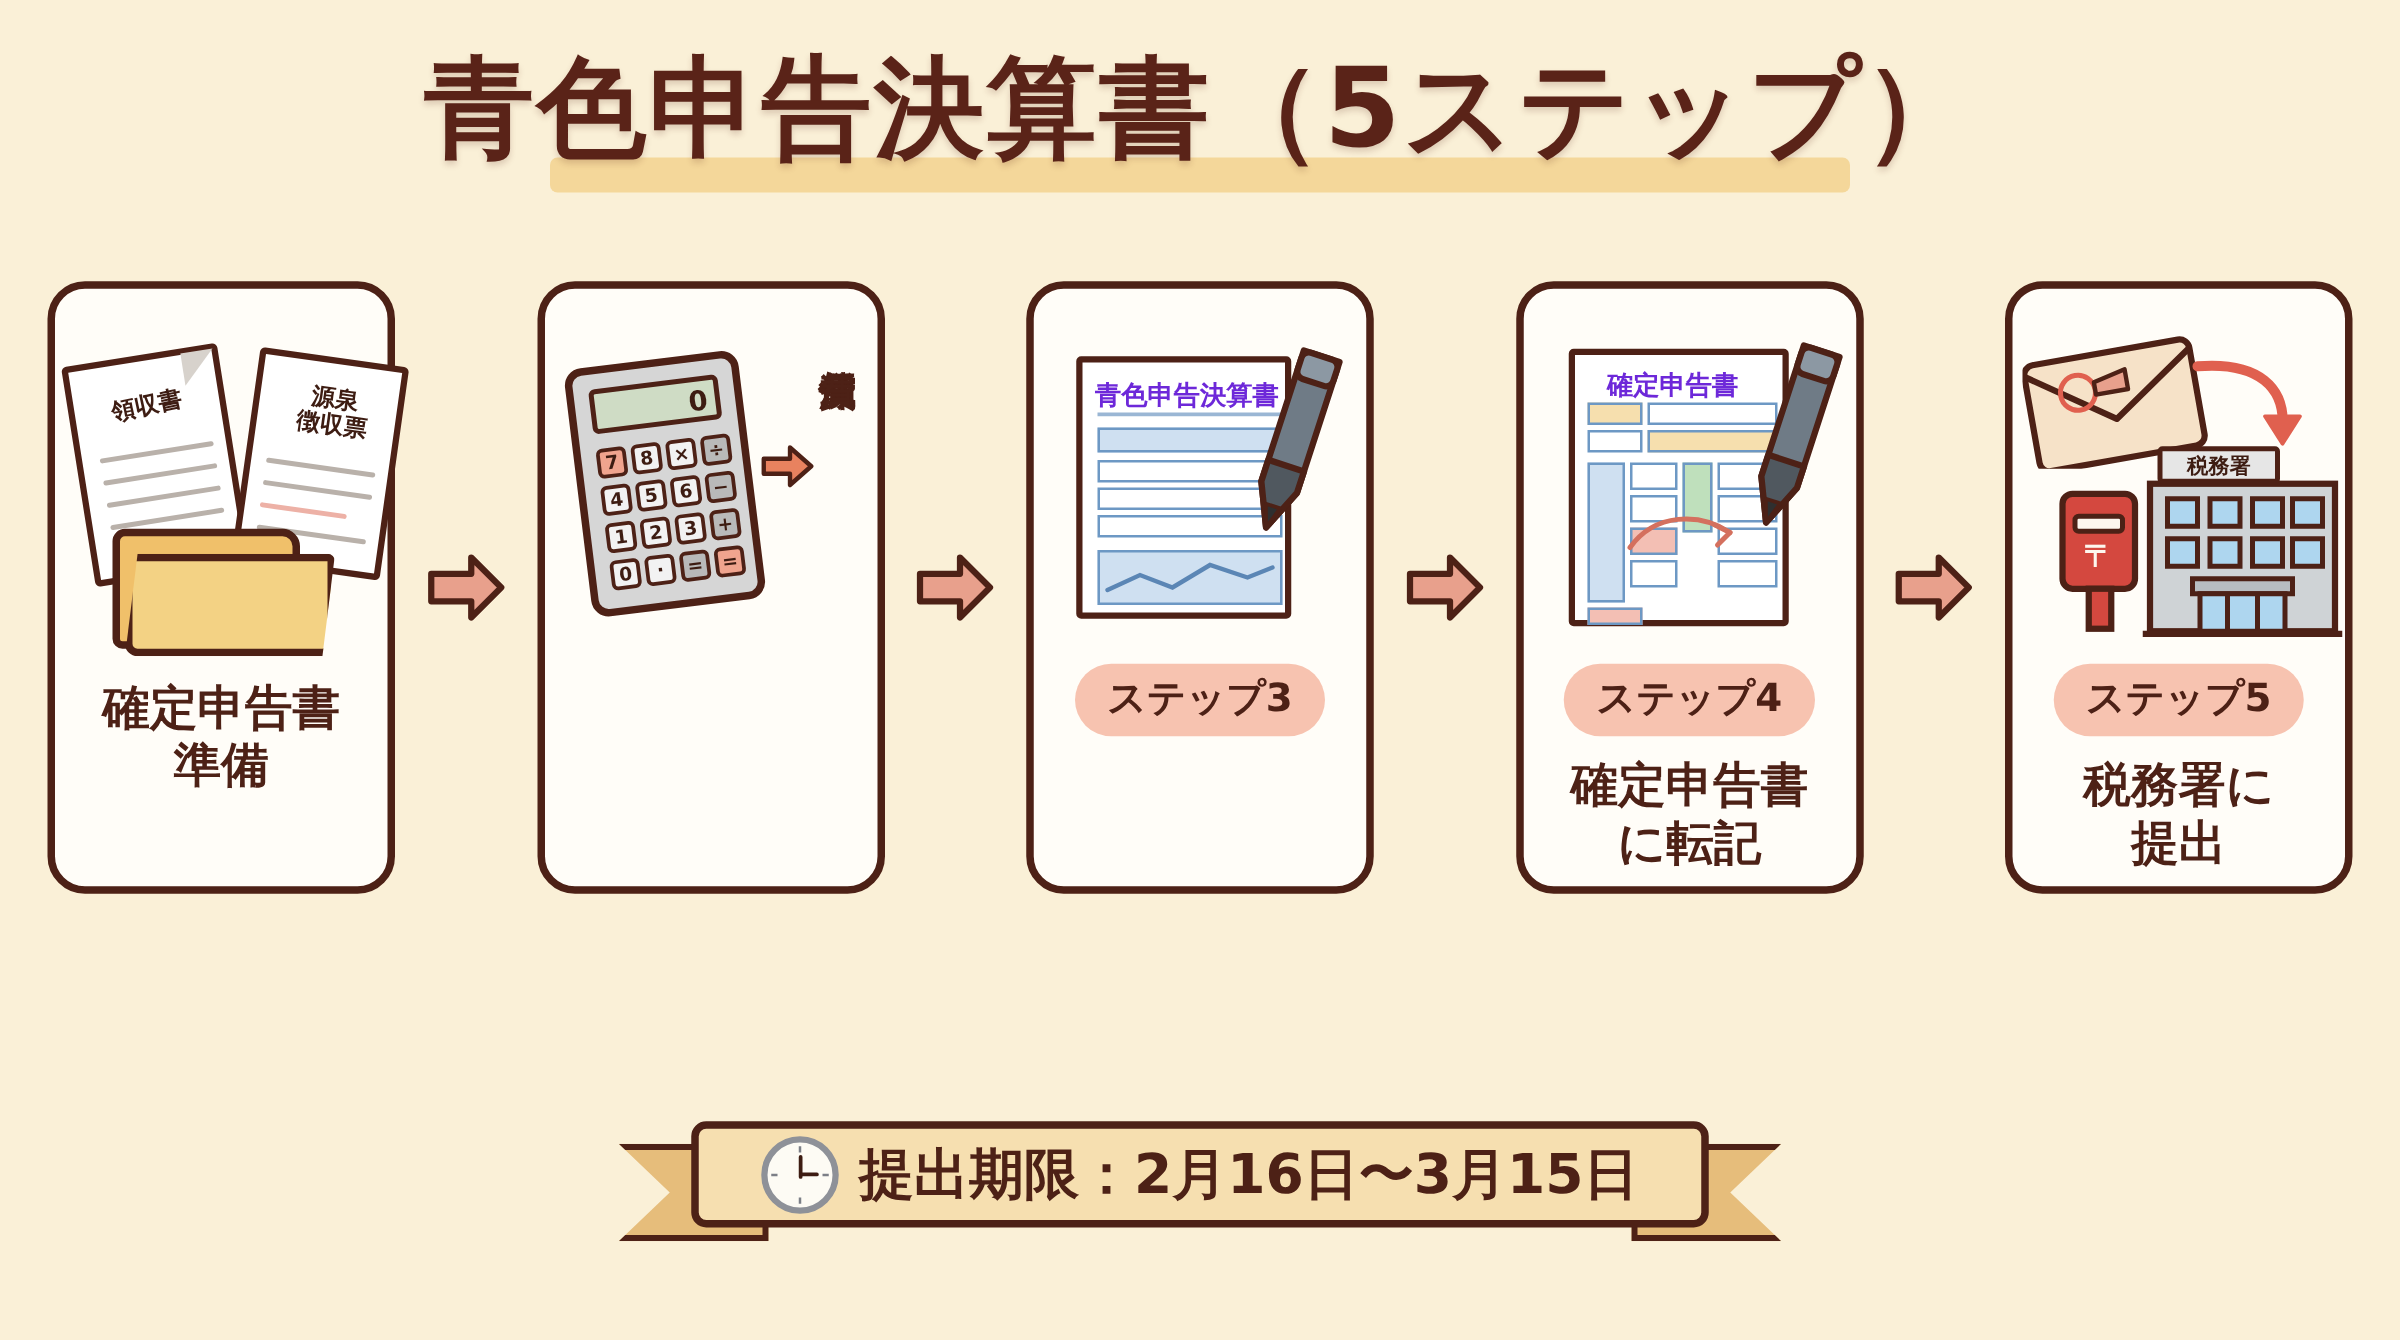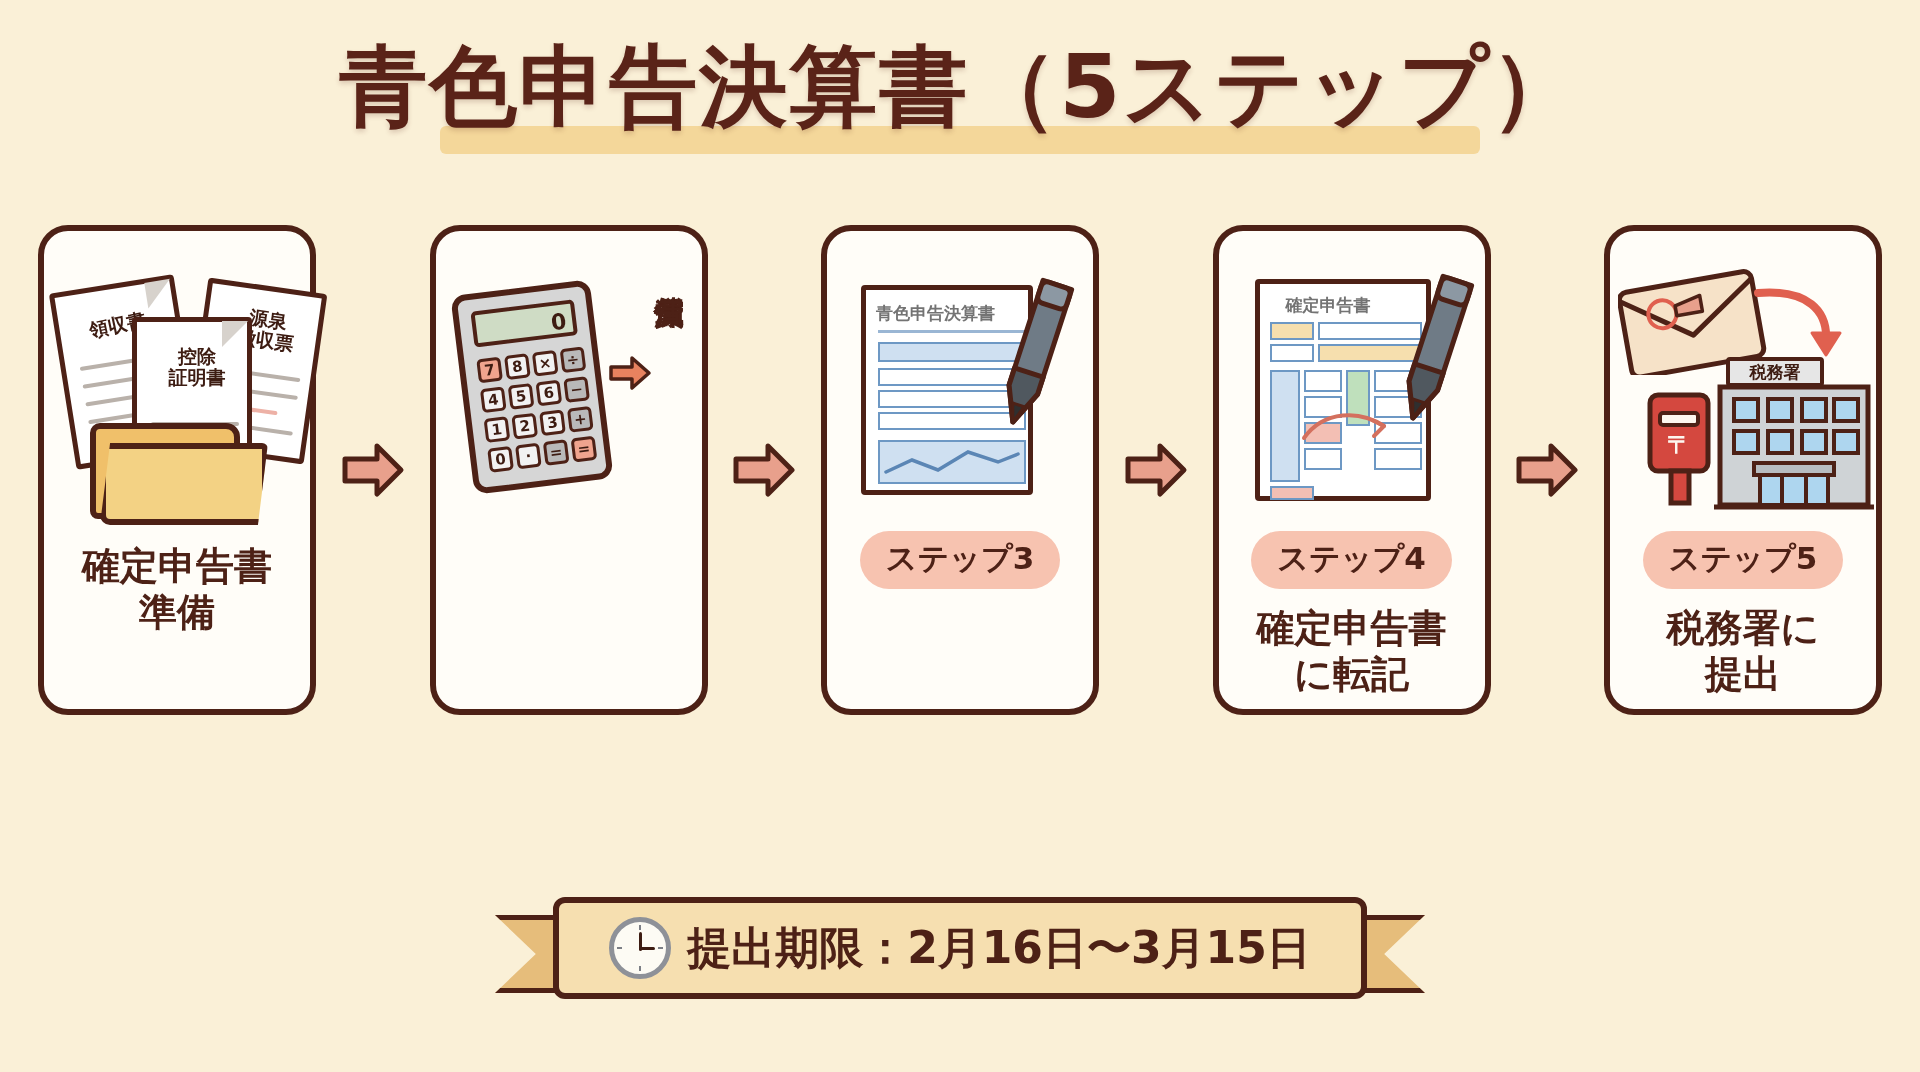--- a/index.html
+++ b/index.html
@@ -117,21 +117,21 @@
     writing-mode:vertical-rl; line-height:1.02; letter-spacing:0px;
   }
   .mini-arrow { position:absolute; }
 
   
   .sheet {
     position:absolute; background:#ffffff; border:5px solid #4d2116;
     border-radius:4px;
   }
   .sheet-title {
-    position:absolute; font-size:17px; font-weight:700; color:#737373;
+    position:absolute; font-size:21px; font-weight:700; color:#6d28d9;
     white-space:nowrap;
   }
   .cell { position:absolute; border:2px solid #6d98c4; background:#ffffff; }
   .cell.y { background:#f6dfae; }
   .cell.g { background:#bfe0bc; }
   .cell.r { background:#f3bfb4; }
   .cell.b { background:#cfe0f1; }
   .hl-line { position:absolute; height:3px; background:#9ab6d4; }
 
   .pen { position:absolute; }
@@ -151,21 +151,21 @@
     position:absolute; left:50%; transform:translateX(-50%);
     bottom:58px; width:930px; height:125px;
   }
   .ribbon-tail {
     position:absolute; top:26px; width:120px; height:78px;
     background:#e6bd7b; border:5px solid #4d2116;
   }
   .tail-l { left:0;  clip-path:polygon(0 0,100% 0,100% 100%,0 100%,34% 50%); }
   .tail-r { right:0; clip-path:polygon(0 0,100% 0,66% 50%,100% 100%,0 100%); }
   .ribbon-main {
-    position:absolute; left:58px; right:58px; top:8px; height:102px;
+    position:absolute; left:58px; right:58px; top:8px; height:85px;
     background:#f6dfb0; border:6px solid #4d2116; border-radius:12px;
     display:flex; align-items:center; justify-content:center; gap:16px;
   }
   .clock {
     width:62px; height:62px; border-radius:50%;
     background:#fdfbf4; border:5px solid #8e9198;
     position:relative; flex:0 0 auto;
   }
   .clock .hand { position:absolute; background:#3d1c12; border-radius:2px; }
   .clock .tick { position:absolute; width:2px; height:5px; background:#7c7f86; }
@@ -201,27 +201,20 @@
 
         <div class="doc" style="left:152px;top:40px;width:120px;height:172px;transform:rotate(8deg);">
           <div class="doc-label" style="left:6px;top:18px;width:108px;">源泉
 徴収票</div>
           <div class="line" style="left:12px;top:82px;width:88px;"></div>
           <div class="line" style="left:12px;top:100px;width:88px;"></div>
           <div class="dline" style="left:12px;top:118px;width:70px;"></div>
           <div class="line" style="left:12px;top:136px;width:88px;"></div>
         </div>
 
-        <div class="doc" style="left:88px;top:72px;width:120px;height:152px;">
-          <div class="fold" style="right:-1px;top:-1px;"></div>
-          <div class="doc-label" style="left:6px;top:24px;width:108px;">控除
-証明書</div>
-          <div class="line" style="left:14px;top:100px;width:88px;"></div>
-          <div class="line" style="left:14px;top:118px;width:68px;"></div>
-        </div>
 
         <div class="folder-back" style="left:46px;top:178px;width:150px;height:96px;"></div>
         <div class="folder-front" style="left:56px;top:198px;width:168px;height:82px;
                     clip-path:polygon(6% 0,100% 0,94% 100%,0 100%);"></div>
       </div>
 
       <div class="desc">確定申告書
 準備</div>
     </div>
 

